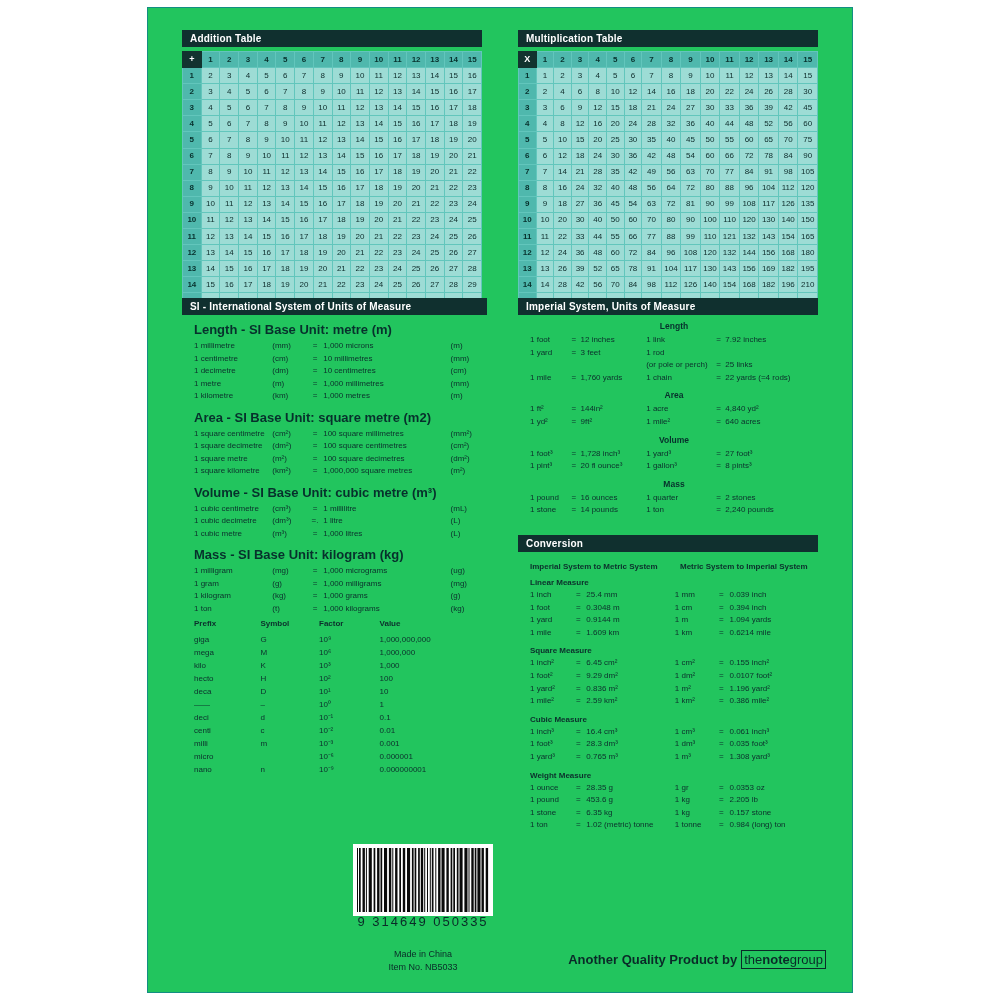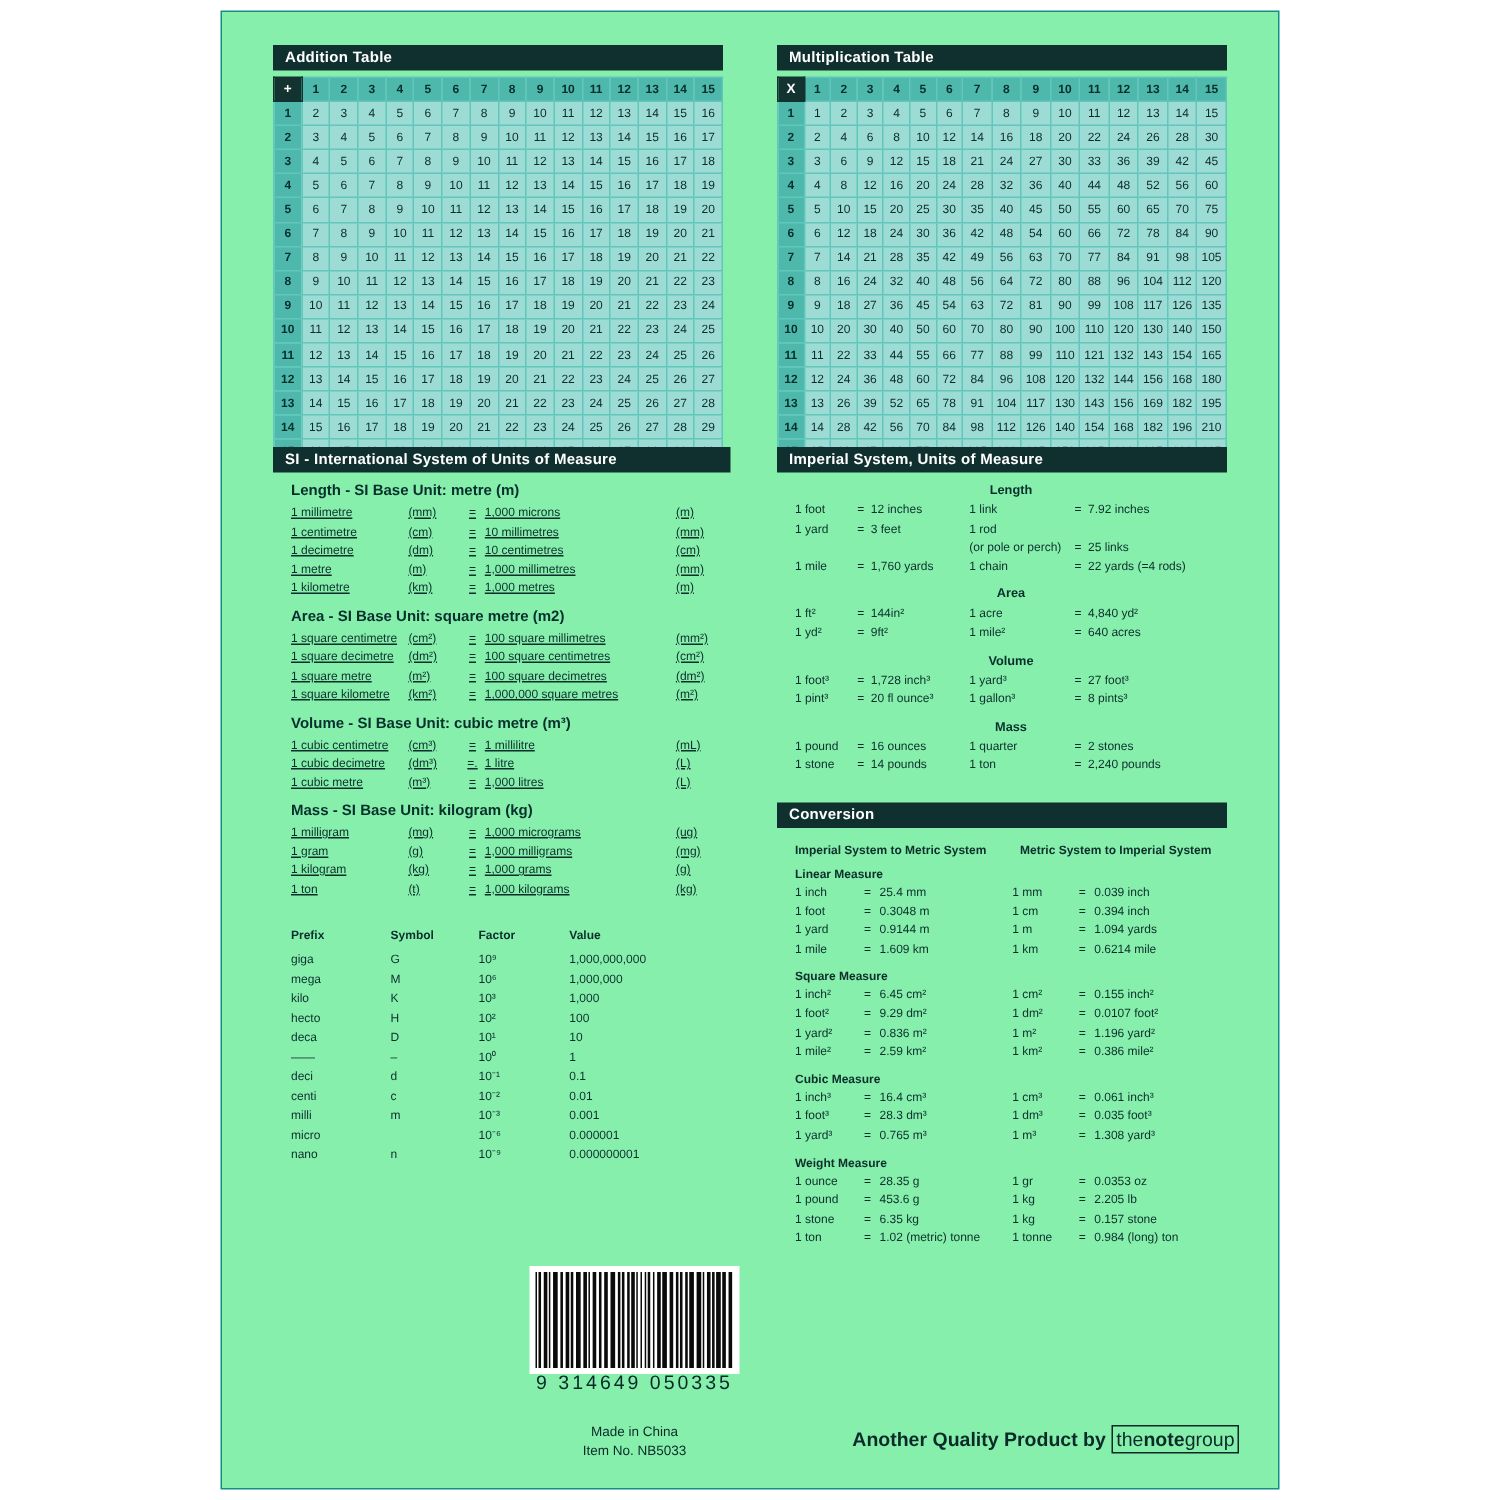--- a/index.html
+++ b/index.html
@@ -4,21 +4,21 @@
 <style>
   html,body{margin:0;padding:0;}
   body{
     width:1000px;height:1000px;
     background:#ffffff;
     font-family:"Liberation Sans", sans-serif;
     overflow:hidden;
   }
   .page{
     position:absolute;left:148px;top:8px;width:704px;height:984px;
-    background:#86efac;
+    background:#22c55e;
     box-shadow:0 0 0 1px #138e83;
   }
   .section-title{
     background:#10302f;color:#ffffff;
     font-size:10px;font-weight:bold;
     padding:3px 8px;letter-spacing:.2px;
   }
   .panel{position:absolute;}
 
   
@@ -37,23 +37,23 @@
   table.grid td.ch{
     background:#4fb8ad;color:#07302c;font-weight:bold;
   }
   table.grid td.op{
     background:#12332f;color:#ffffff;font-weight:bold;font-size:9px;border-color:#12332f;
   }
   .mt td{width:19.5px;}
 
   
   .sub{
-    font-size:10px;font-weight:bold;color:#07302c;margin:7px 0 3px 0;
+    font-size:13px;font-weight:bold;color:#07302c;margin:7px 0 3px 0;
   }
-  .rows{font-size:8px;color:#0c2f2c;text-decoration:underline;}
+  .rows{font-size:8px;color:#0c2f2c;}
   .rows .r{display:flex;align-items:baseline;line-height:12.5px;}
   .c1{width:86px;}
   .c2{width:38px;}
   .c3{width:18px;text-align:center;}
   .c4{width:140px;}
   .c5{width:40px;}
   .hdr-lbl{font-size:8.5px;font-weight:bold;color:#07302c;margin:6px 0 3px 0;text-align:center;}
 
   
   .imp .r{display:flex;line-height:12.6px;font-size:8px;color:#0c2f2c;}

